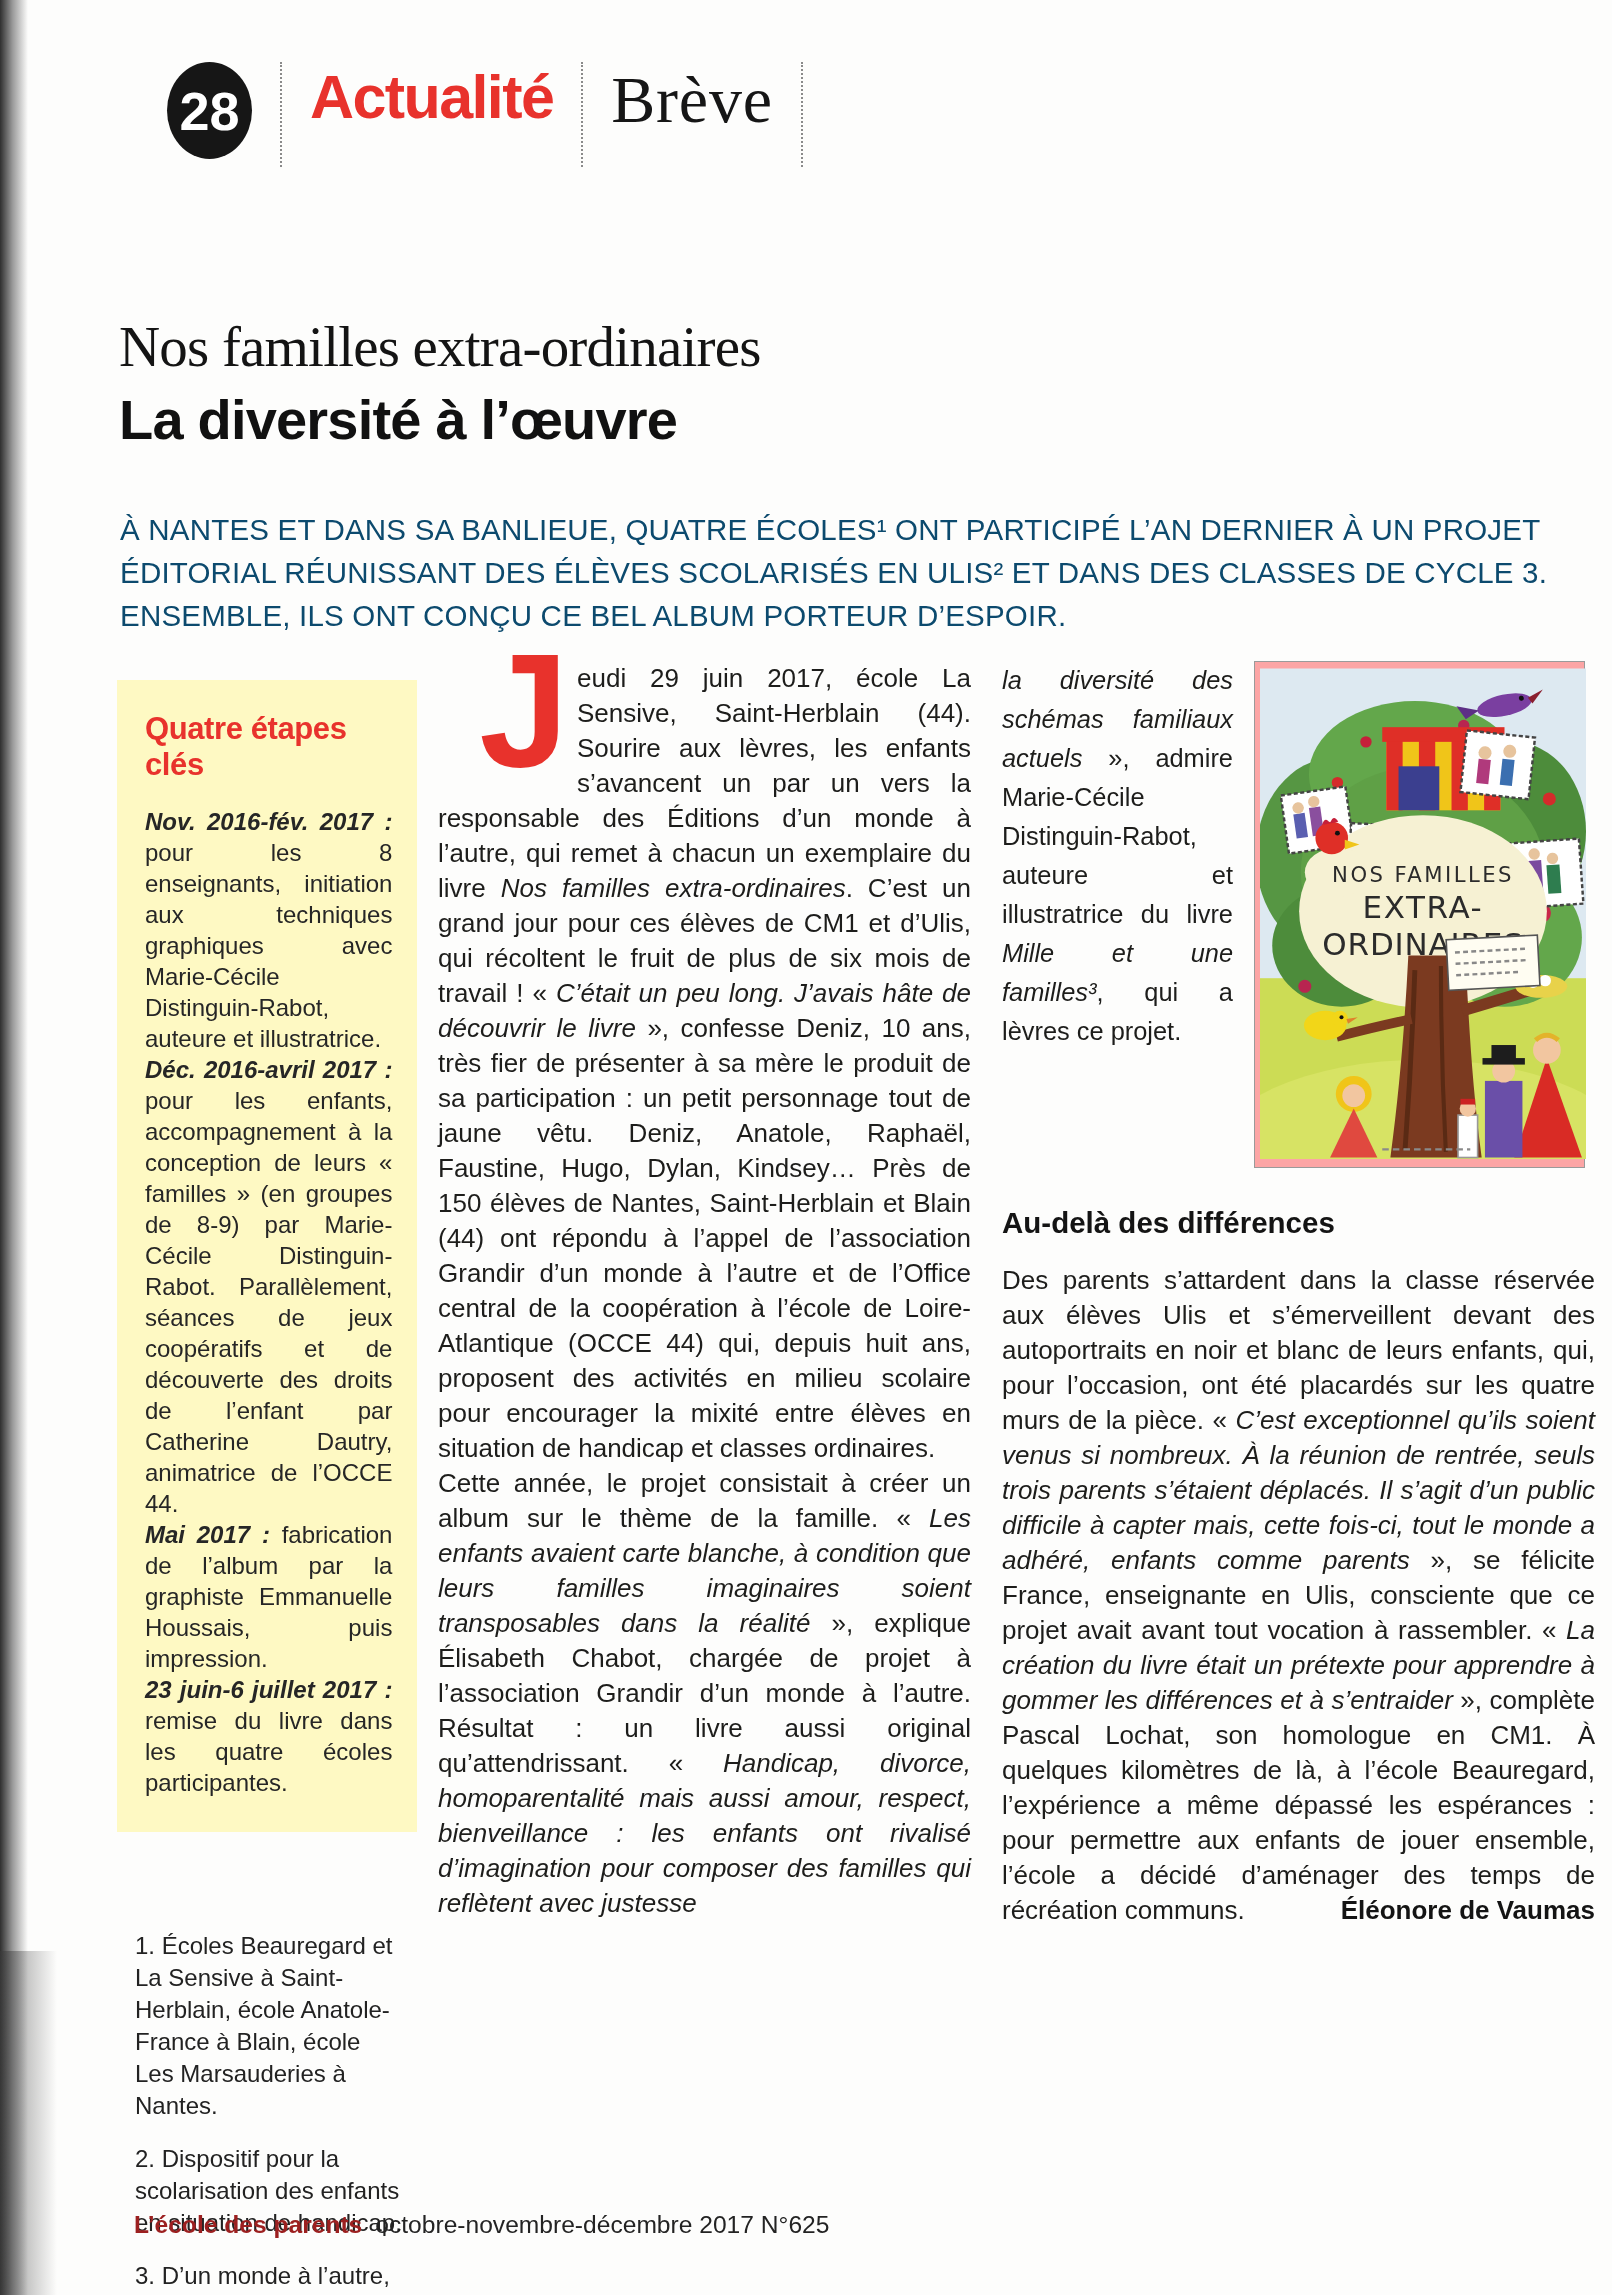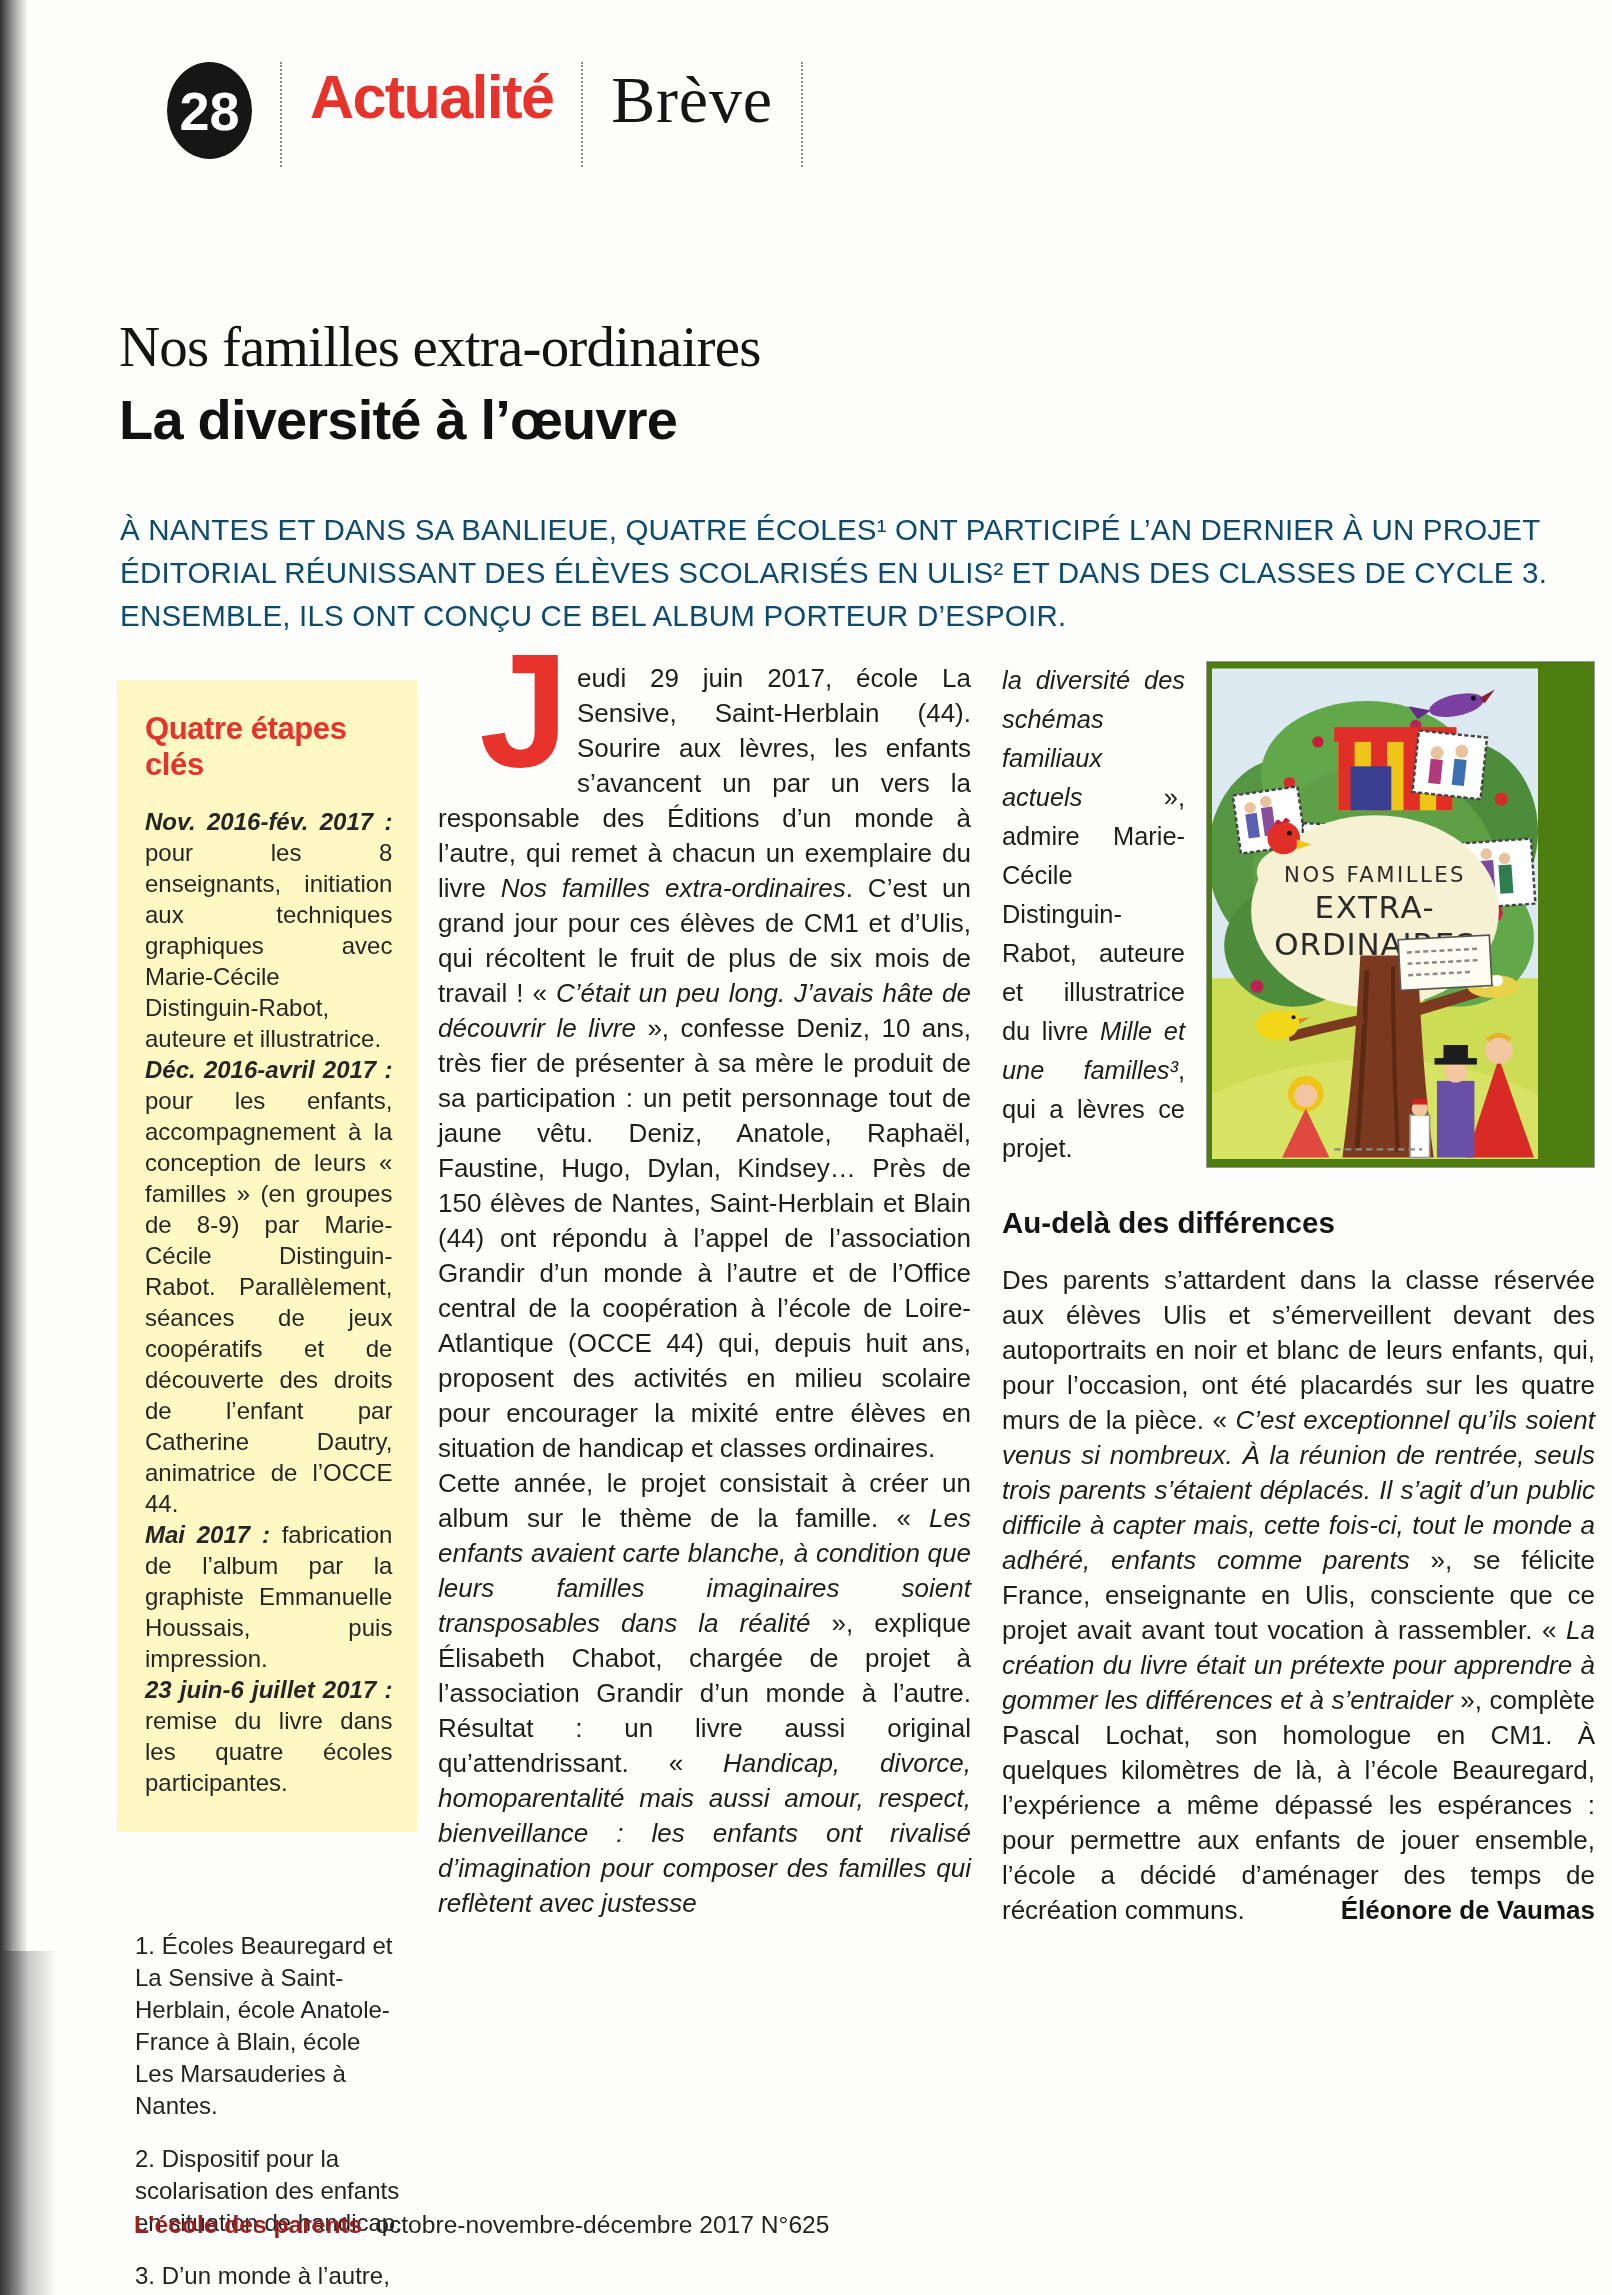--- a/index.html
+++ b/index.html
@@ -39,21 +39,21 @@
   .footnotes p{font-size:24px;line-height:32px;margin:16px 0 21px;color:#222}
 
   .col-mid{position:absolute;left:438px;top:661px;width:533px}
   .col-mid p{font-size:26px;line-height:35px;text-align:justify;margin:0;color:#1d1d1b}
   .dropcap{float:left;width:139px;height:107px;text-align:right;padding-right:8.2px;box-sizing:border-box;
     color:#e8322c;font-weight:bold;font-size:161px;line-height:98px;}
 
   .col-right{position:absolute;left:1002px;top:661px;width:593px}
   .right-top{display:flex;gap:21px;align-items:flex-start}
   .intro{width:231px;font-size:25.4px;line-height:39px;text-align:justify;color:#1d1d1b}
-  .book{width:389px;border:1.6px solid #9a9a9a;background:#4d7c0f;padding:4.9px;box-sizing:border-box;flex-shrink:0}
+  .book{width:331px;border:1.6px solid #9a9a9a;background:#fca5a5;padding:4.9px;box-sizing:border-box;flex-shrink:0}
   .subheading{font-size:29.5px;font-weight:bold;margin:38px 0 23px;color:#141414}
   .p3{font-size:26px;line-height:35px;text-align:justify;margin:0;color:#1d1d1b}
   .author{float:right;font-weight:bold;color:#141414}
 
   .footer{position:absolute;left:134px;top:2211px;font-size:24.6px}
   .footer .brand{font-weight:bold;color:#9c2020}
   .footer .issue{color:#232323;margin-left:13px}
 </style>
 </head>
 <body>

